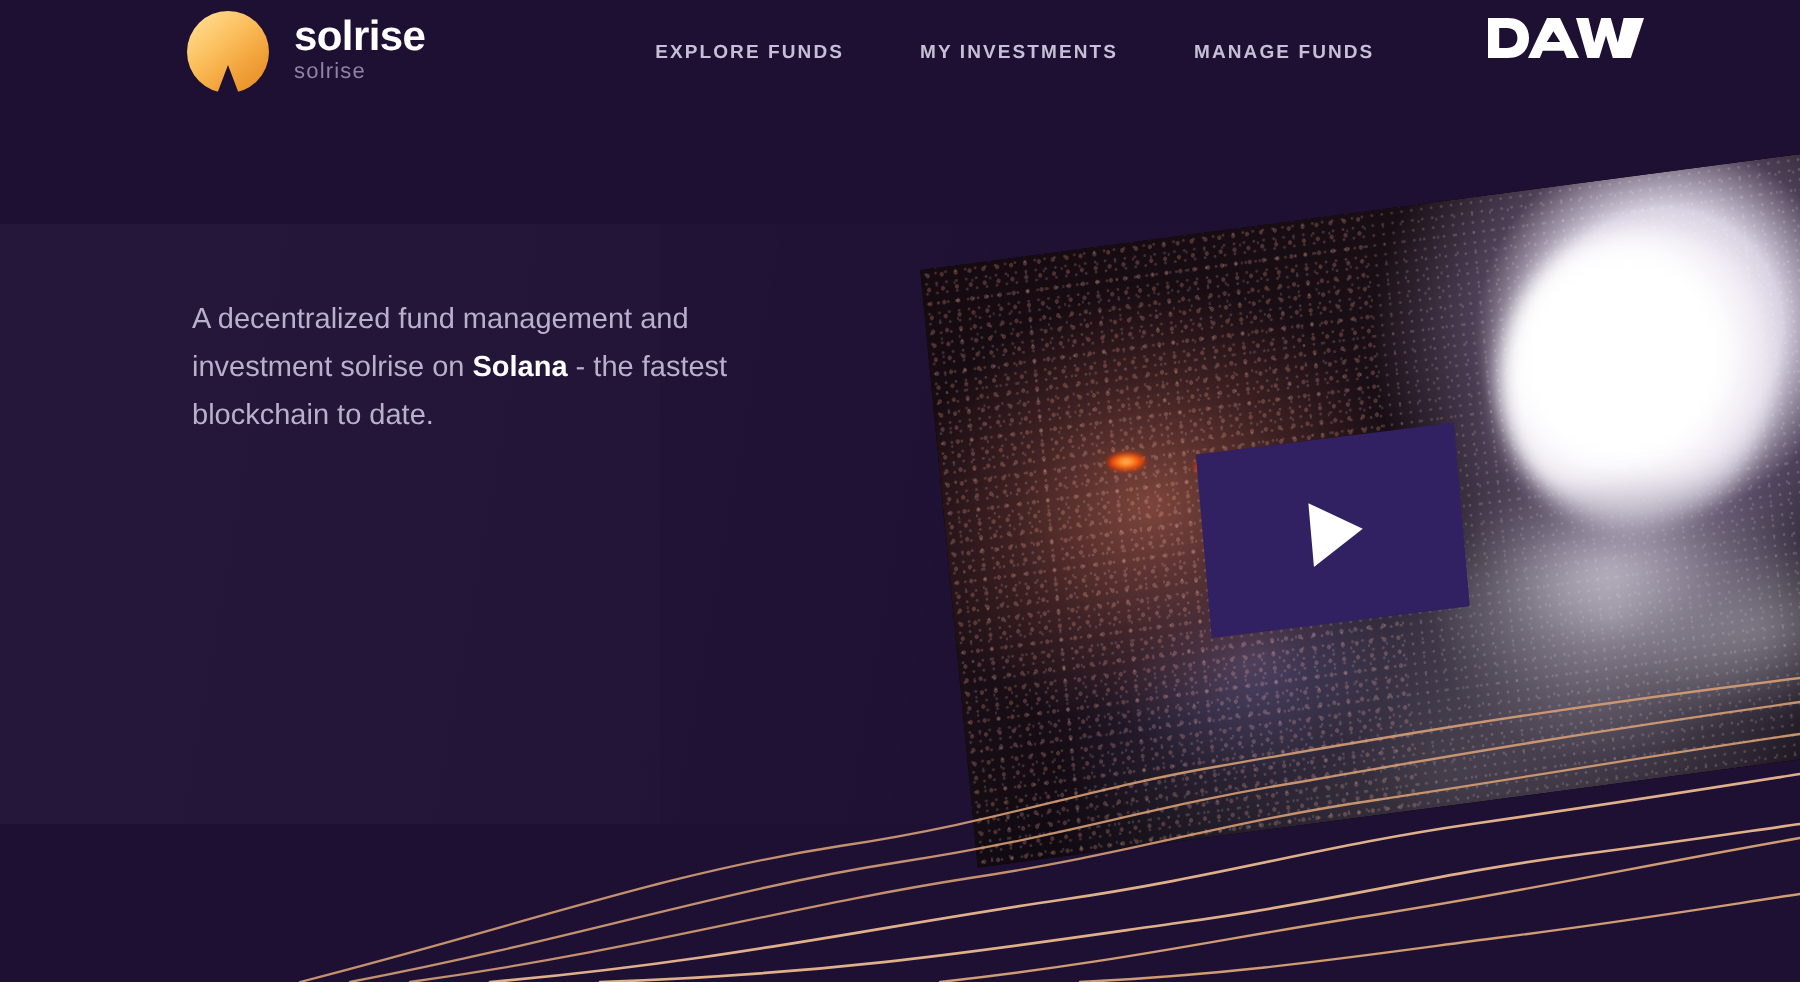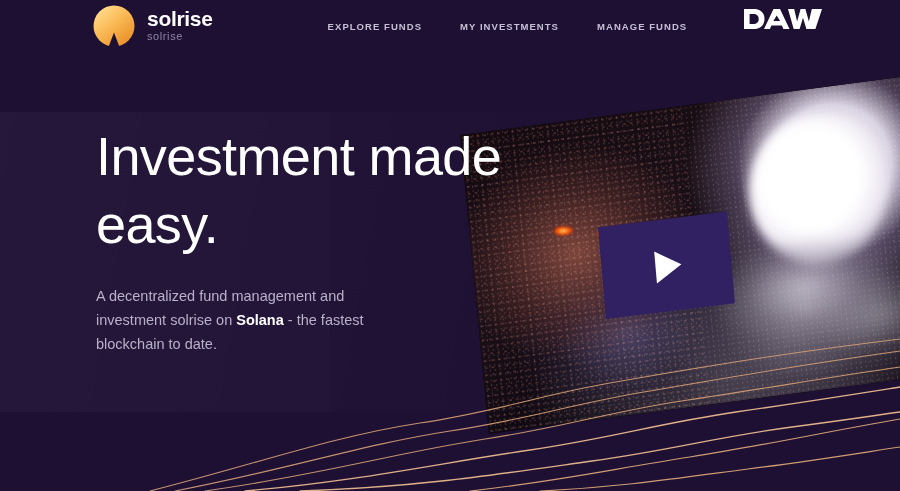--- a/index.html
+++ b/index.html
@@ -203,24 +203,20 @@
 
           <path d="M44,1 H50.2 L53.1,13.4 L56.6,1 H61.4 L64.9,13.4 L67.8,1 H74 L68.3,21 H62.4 L59,9.8 L55.6,21 H49.7 Z"></path>
 
           <path d="M70.5,1 H78 L71.4,21 H64.6 Z"></path>
         </g>
       </svg>
     </div>
   </div>
 
   <div class="hero-copy">
-    <h1 class="headline">
-      <span>Investment made</span><br>
-      <span>easy.</span>
-    </h1>
     <p class="subhead"><span>A decentralized fund management and investment solrise on </span><b>Solana</b><span> - the fastest blockchain to date.</span></p>
   </div>
 
   <div class="media-wrap">
     <div class="media-card">
       <div class="art-base"></div>
       <div class="art-grain"></div>
       <div class="art-grain2"></div>
       <div class="eye l"></div>
       <div class="eye r"></div>

